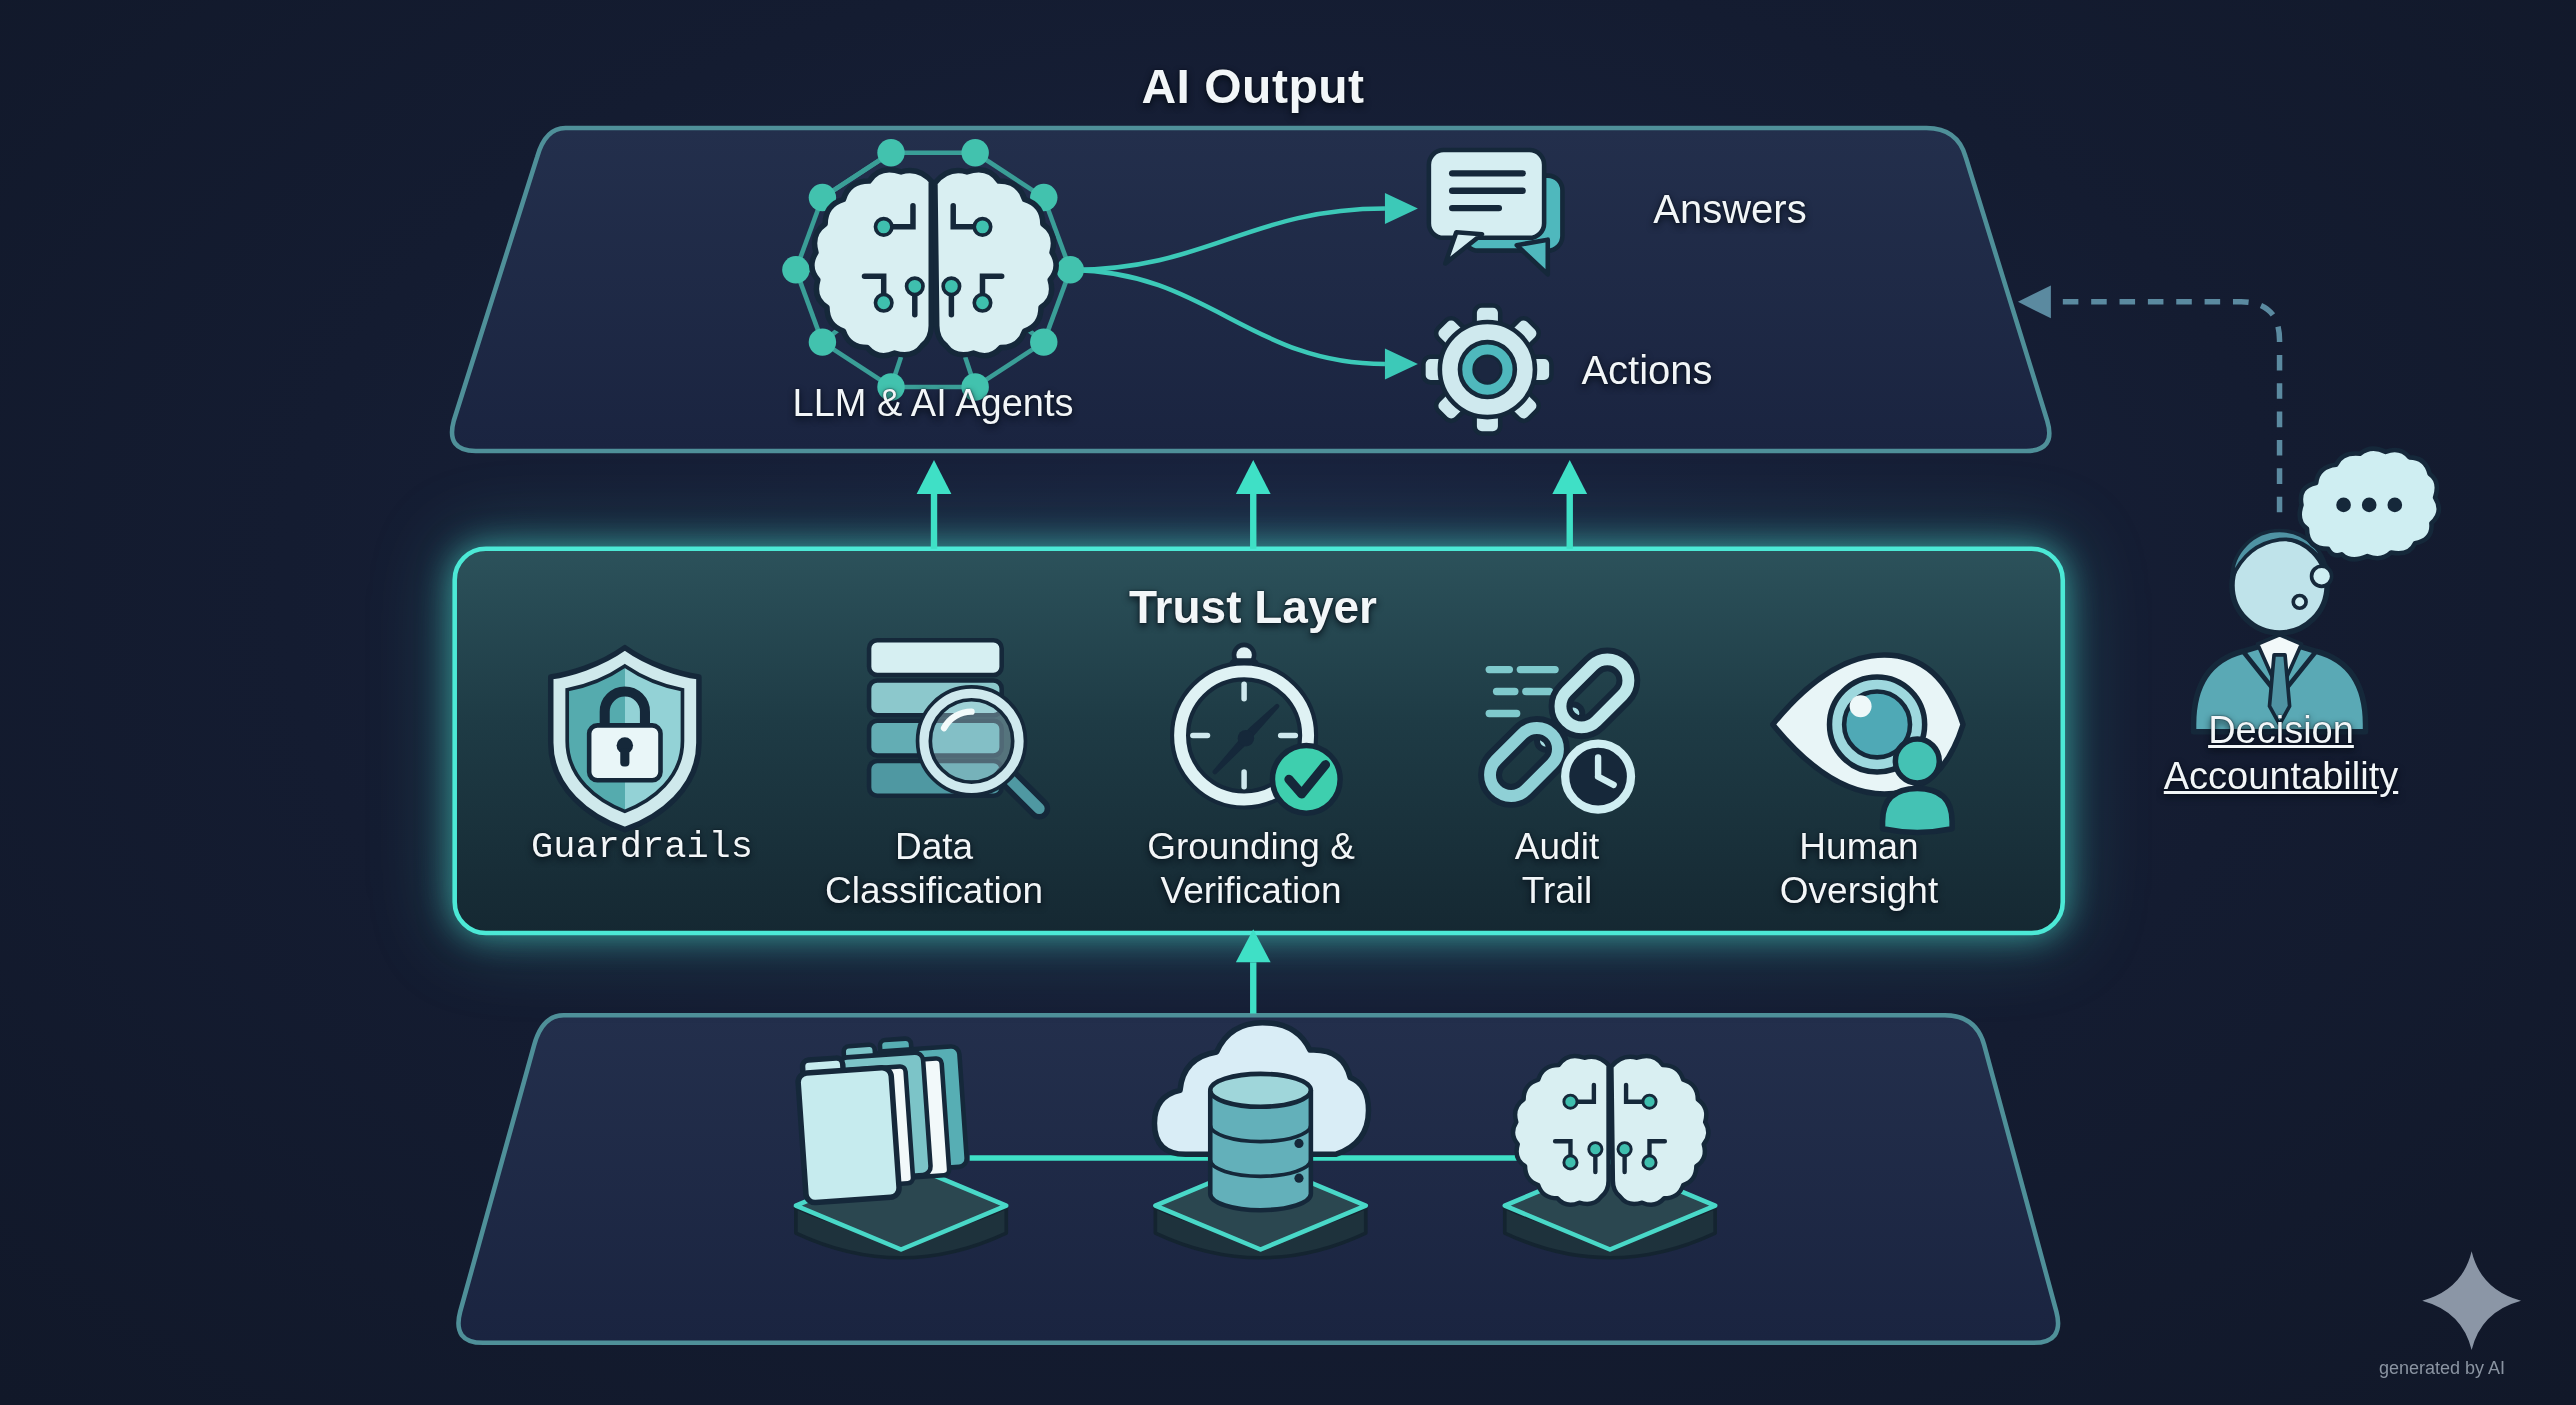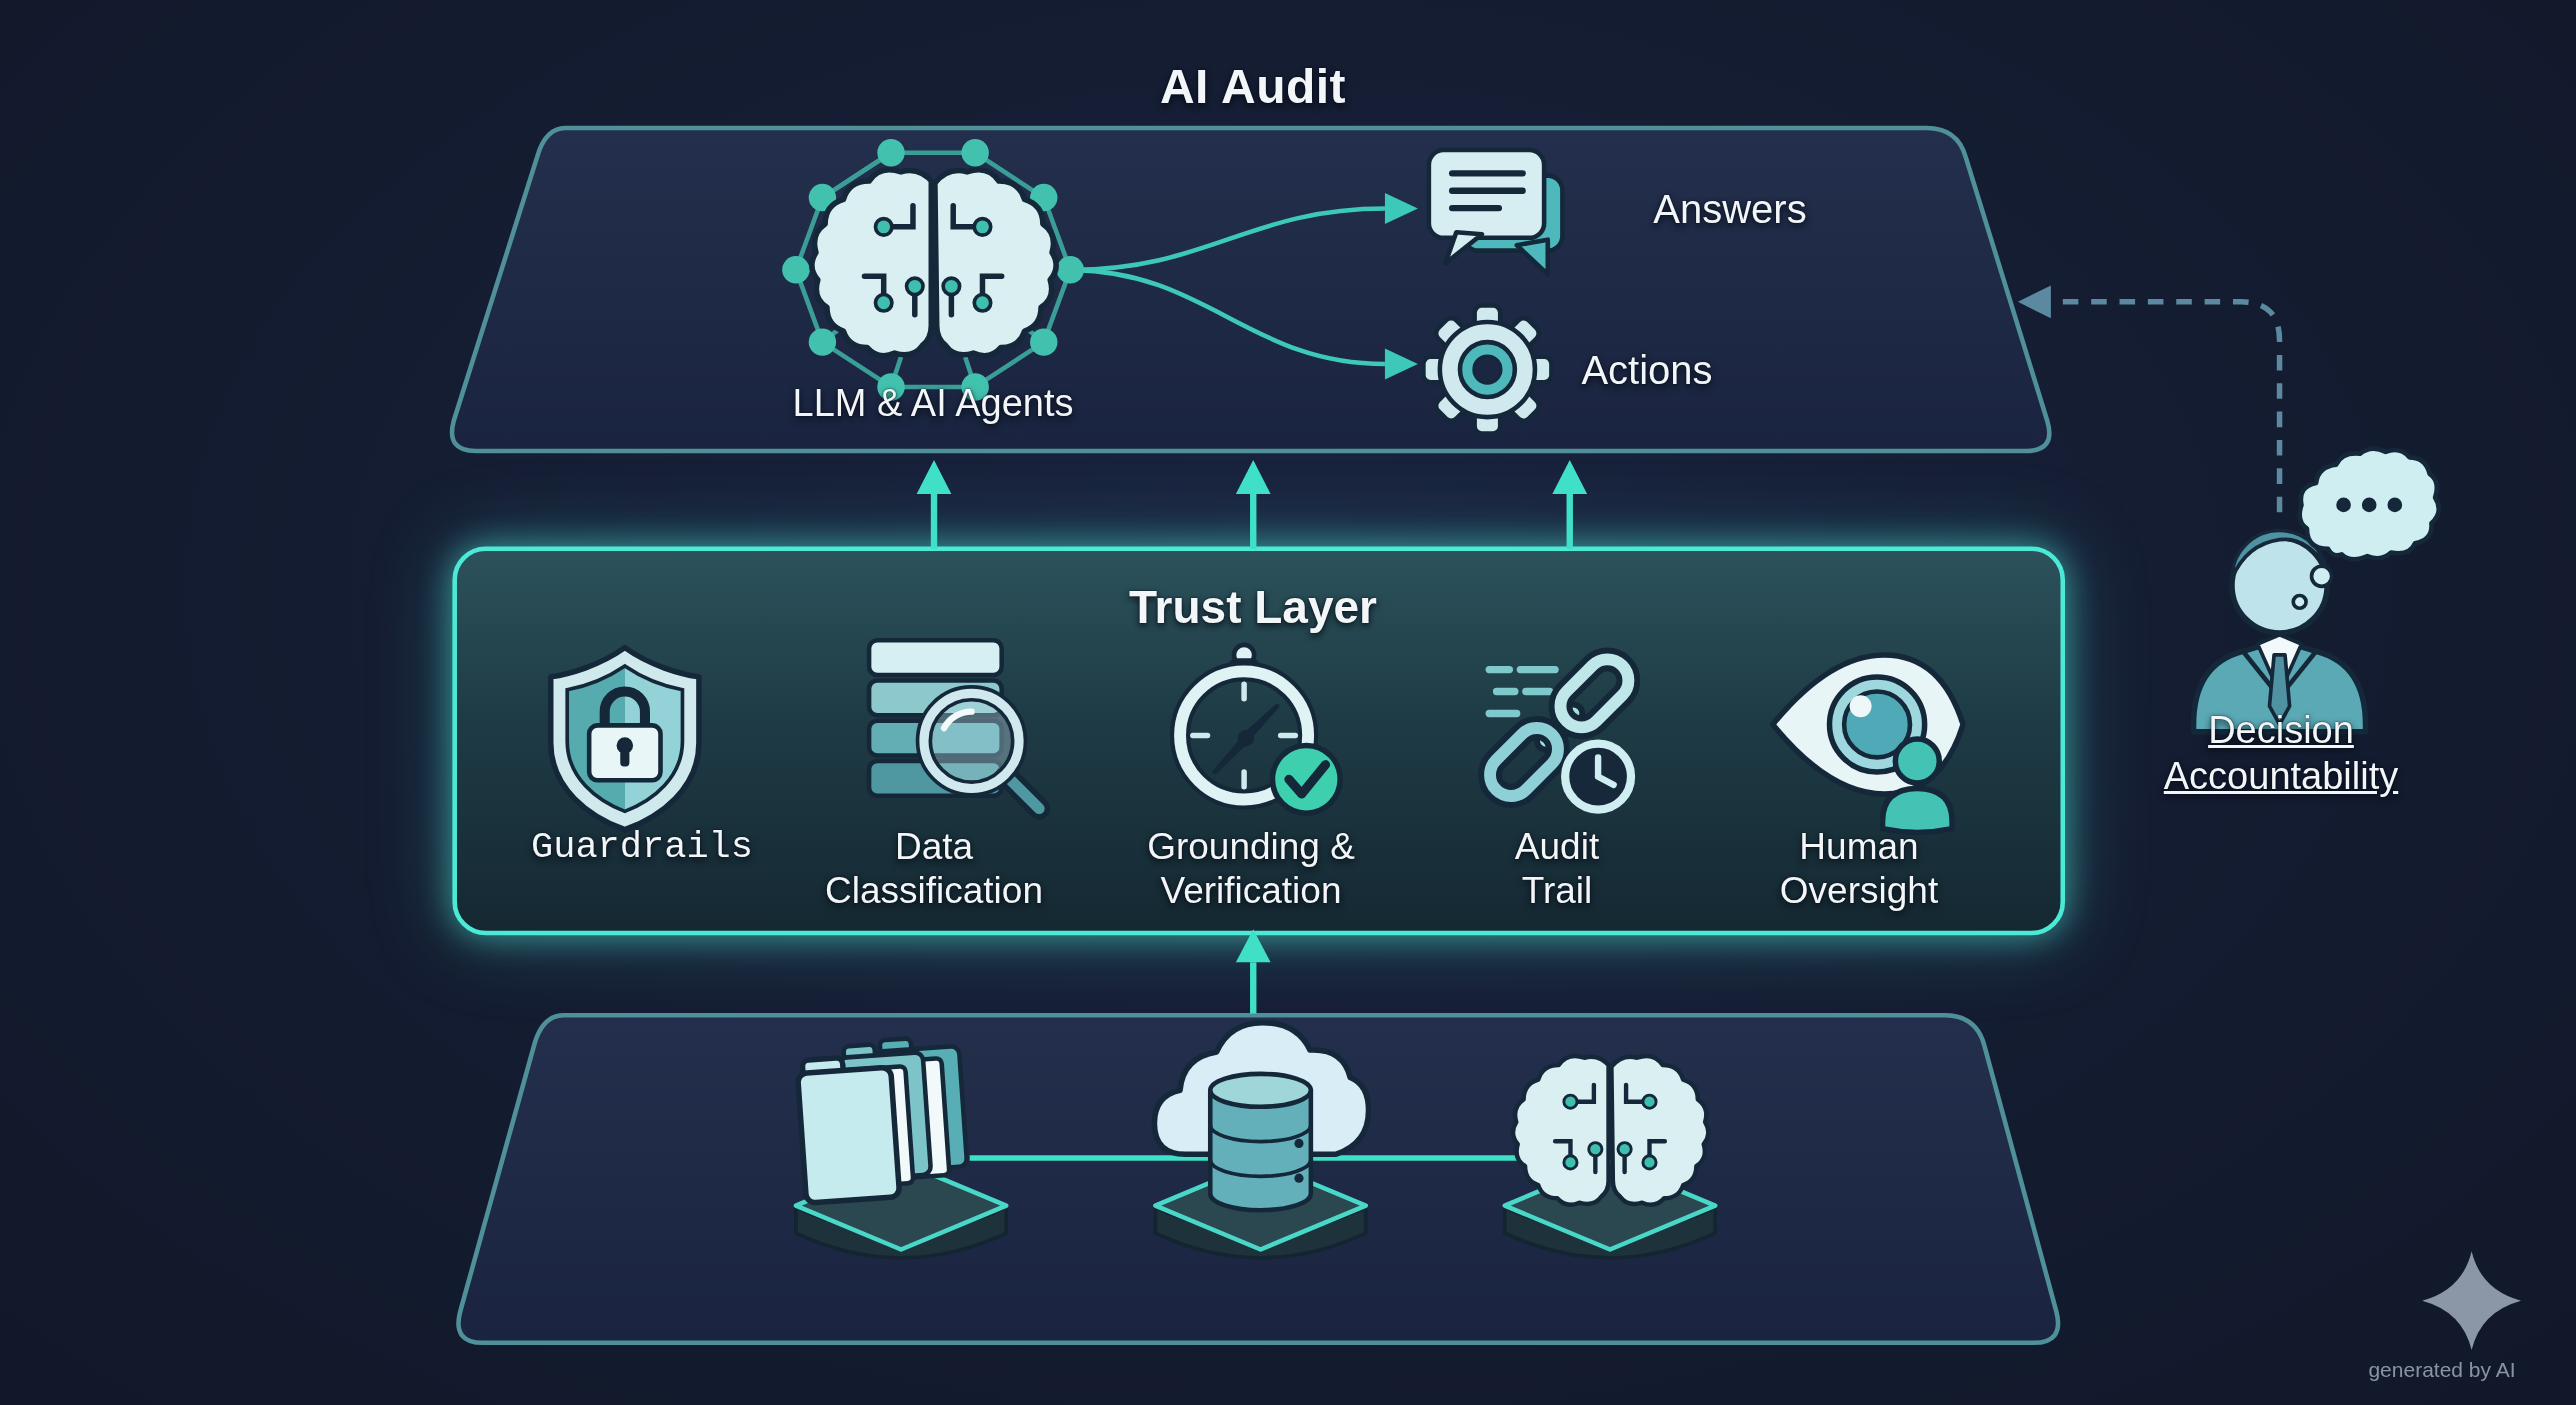--- a/index.html
+++ b/index.html
@@ -13,21 +13,21 @@
     position:absolute;transform:translateX(-50%);
     color:#f2f6f8;text-align:center;white-space:nowrap;
     text-shadow:0 2.7px 7.3px rgba(4,10,20,.85),0 0 1.8px rgba(4,10,20,.9);
   }
   .title{font-size:48px;font-weight:700;letter-spacing:0.5px;}
   .layer-title{font-size:46px;font-weight:700;}
   .item{font-size:37px;line-height:44px;font-weight:500;}
   .out-lbl{font-size:40px;font-weight:500;}
   .node-lbl{font-size:38px;font-weight:500;}
   .acct{font-size:38px;line-height:46px;font-weight:500;}
-  .watermark{font-size:21px;font-weight:400;color:#97a1ae;text-shadow:none;opacity:.9;}
+  .watermark{font-size:18px;font-weight:400;color:#97a1ae;text-shadow:none;opacity:.9;}
 </style>
 </head>
 <body>
 
 <div id="stage">
 
 <svg width="2576" height="1405" viewBox="0 0 2816 1536">
   <defs>
     <linearGradient id="boxGrad" x1="0" y1="0" x2="0" y2="1">
       <stop offset="0" stop-color="#232f4c"></stop>
@@ -273,21 +273,21 @@
     <circle cx="2562" cy="552" r="8" fill="#15283a"></circle>
         <circle cx="2590" cy="552" r="8" fill="#15283a"></circle>
         <circle cx="2618" cy="552" r="8" fill="#15283a"></circle>
     <circle cx="2538" cy="630" r="11" fill="#cfeef2" stroke="#15283a" stroke-width="4"></circle>
     <circle cx="2514" cy="658" r="7" fill="#cfeef2" stroke="#15283a" stroke-width="4"></circle>
   </g>
 
   <path d="M 2702,1368 Q 2712,1410 2756,1422 Q 2712,1434 2702,1476 Q 2692,1434 2648,1422 Q 2692,1410 2702,1368 Z" fill="#8b96a6"></path>
 </svg>
 
-<div class="lbl title" style="left:1253px;top:59px;">AI Audit</div>
+<div class="lbl title" style="left:1253px;top:59px;">AI Output</div>
 <div class="lbl node-lbl" style="left:933px;top:382px;">LLM &amp; AI Agents</div>
 <div class="lbl out-lbl" style="left:1730px;top:187px;">Answers</div>
 <div class="lbl out-lbl" style="left:1647px;top:348px;">Actions</div>
 
 <div class="lbl layer-title" style="left:1253px;top:580px;">Trust Layer</div>
 
 <div class="lbl item" style="left:642px;top:825px;font-family:Liberation Mono, monospace;">
   <div>Guardrails</div>
   <div></div>
 </div>

